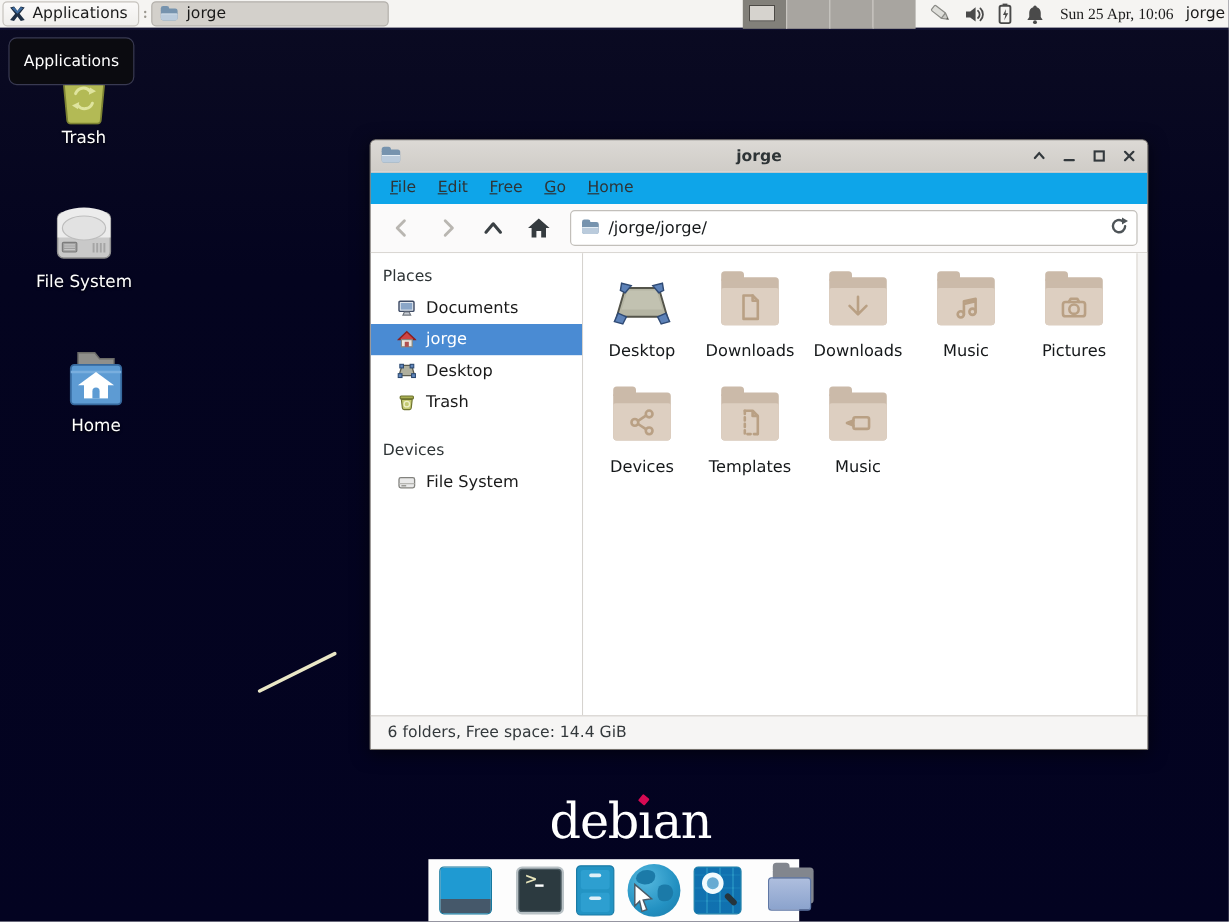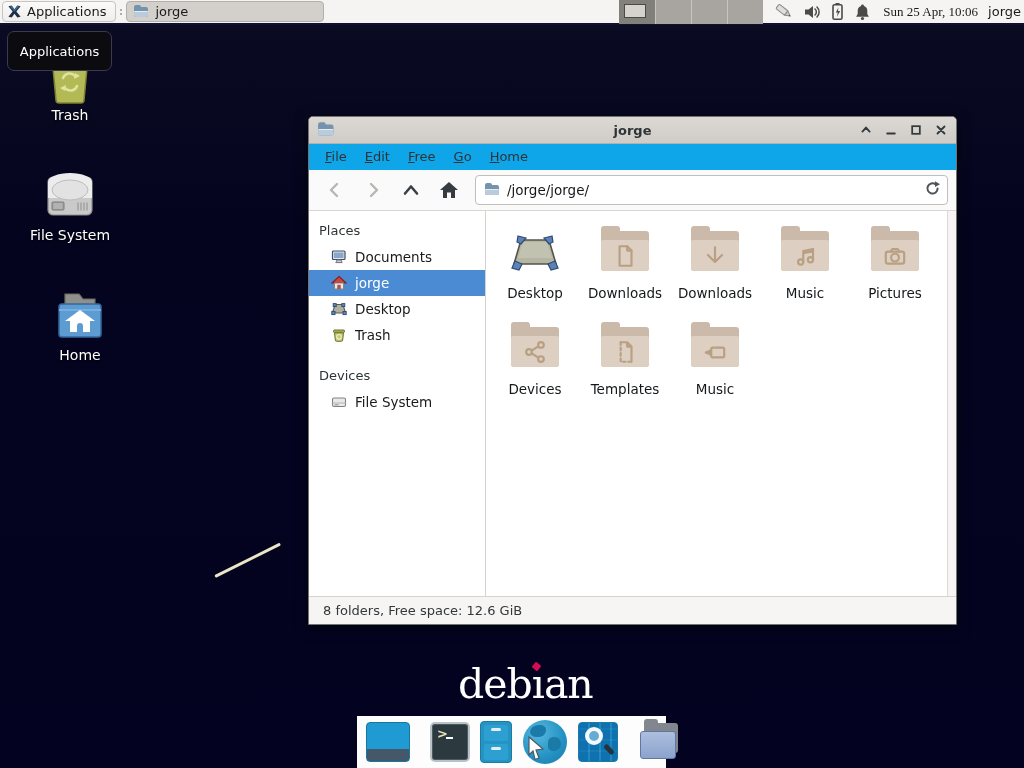--- a/index.html
+++ b/index.html
@@ -548,21 +548,21 @@
           </div>
           <div class="f-label">Music</div>
         </div>
 
       </div>
       <div class="scroll-gutter"></div>
     </div>
   </div>
 
   <div class="statusbar">
-    <span>8 folders, Free space: 12.6 GiB</span>
+    <span>6 folders, Free space: 14.4 GiB</span>
   </div>
 </div>
 
 <div class="dock">
   <div class="dock-item">
       <div class="dk-showdesk"></div>
     </div>
   <div class="dock-sep"></div>
   <div class="dock-item">
       <div class="dk-term"></div>

